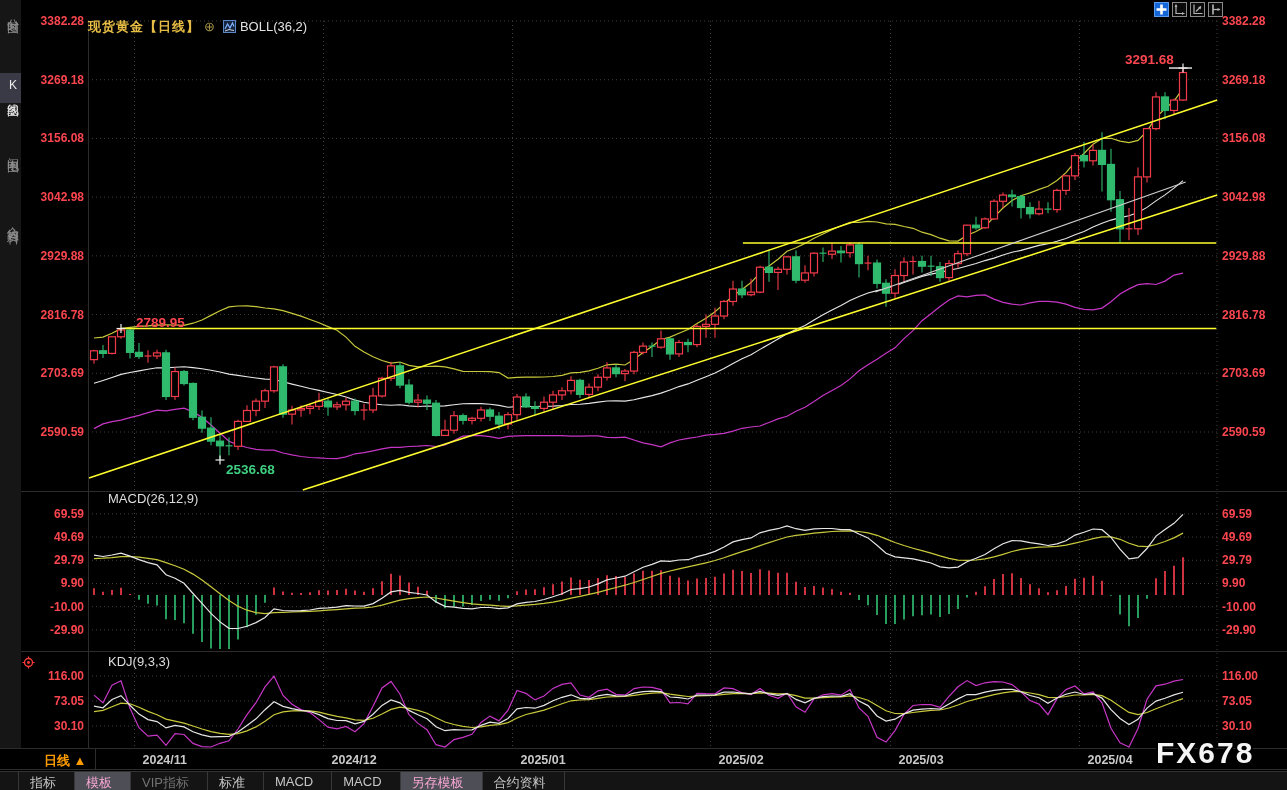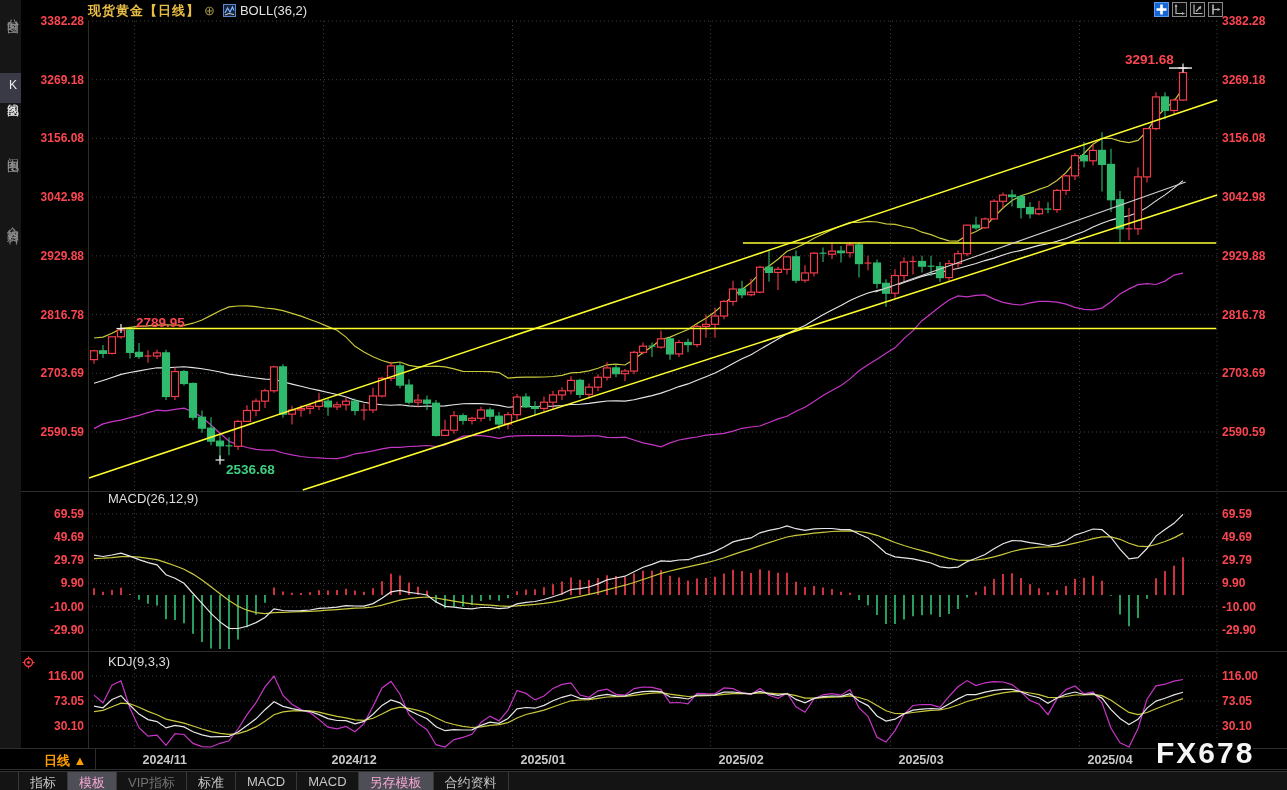--- a/index.html
+++ b/index.html
@@ -5,32 +5,32 @@
   html,body{margin:0;padding:0;background:#000;}
   .app{position:relative;width:1287px;height:790px;background:#000;overflow:hidden;
        font-family:"Liberation Sans",sans-serif;}
   
   .sidebar{position:absolute;left:0;top:0;width:21px;height:748px;background:#161616;z-index:5;}
   .side-item{position:absolute;left:0;width:21px;writing-mode:vertical-rl;text-orientation:upright;
        font-size:12px;letter-spacing:2px;color:#8e8e8e;text-align:center;padding:5px 0;cursor:pointer;}
   .side-item.active{background:#3a3a46;color:#ededed;}
   .kdj-gear{position:absolute;left:22px;top:655px;z-index:6;}
   
-  .topbar{position:absolute;left:88px;top:0;height:21px;z-index:6;display:flex;align-items:center;}
+  .topbar{position:absolute;left:88px;top:16px;height:21px;z-index:6;display:flex;align-items:center;}
   .tb-title{color:#e7bd45;font-size:13px;font-weight:bold;letter-spacing:1px;}
   .tb-plus{color:#a59445;font-size:13px;margin-left:4px;}
   .tb-chip{margin-left:8px;display:inline-flex;}
   .tb-boll{color:#e2e2e2;font-size:13px;margin-left:4px;}
   .tr-icons{position:absolute;left:1154px;top:2px;display:flex;gap:3px;z-index:6;}
   .tr-icons .ic{width:15px;height:15px;display:block;cursor:pointer;}
   
   .toolbar{position:absolute;left:0;top:771px;width:1287px;height:19px;background:#141414;
        border-top:1px solid #333;display:flex;align-items:stretch;z-index:6;}
   .tb-spacer{width:18px;border-right:1px solid #383838;}
-  .tab{font-size:13px;color:#c6c6c6;padding:2px 11px 0 11px;border-right:1px solid #383838;
+  .tab{font-size:13px;color:#c6c6c6;padding:2px 18px 0 11px;border-right:1px solid #383838;
        cursor:pointer;white-space:nowrap;text-align:center;}
   .tab.chip{background:#4e4e57;color:#f9a8d4;}
   .tab.vip{color:#737373;font-weight:normal;}
   svg text{font-family:"Liberation Sans",sans-serif;}
 </style>
 </head>
 <body>
 
 <div class="app">
 

